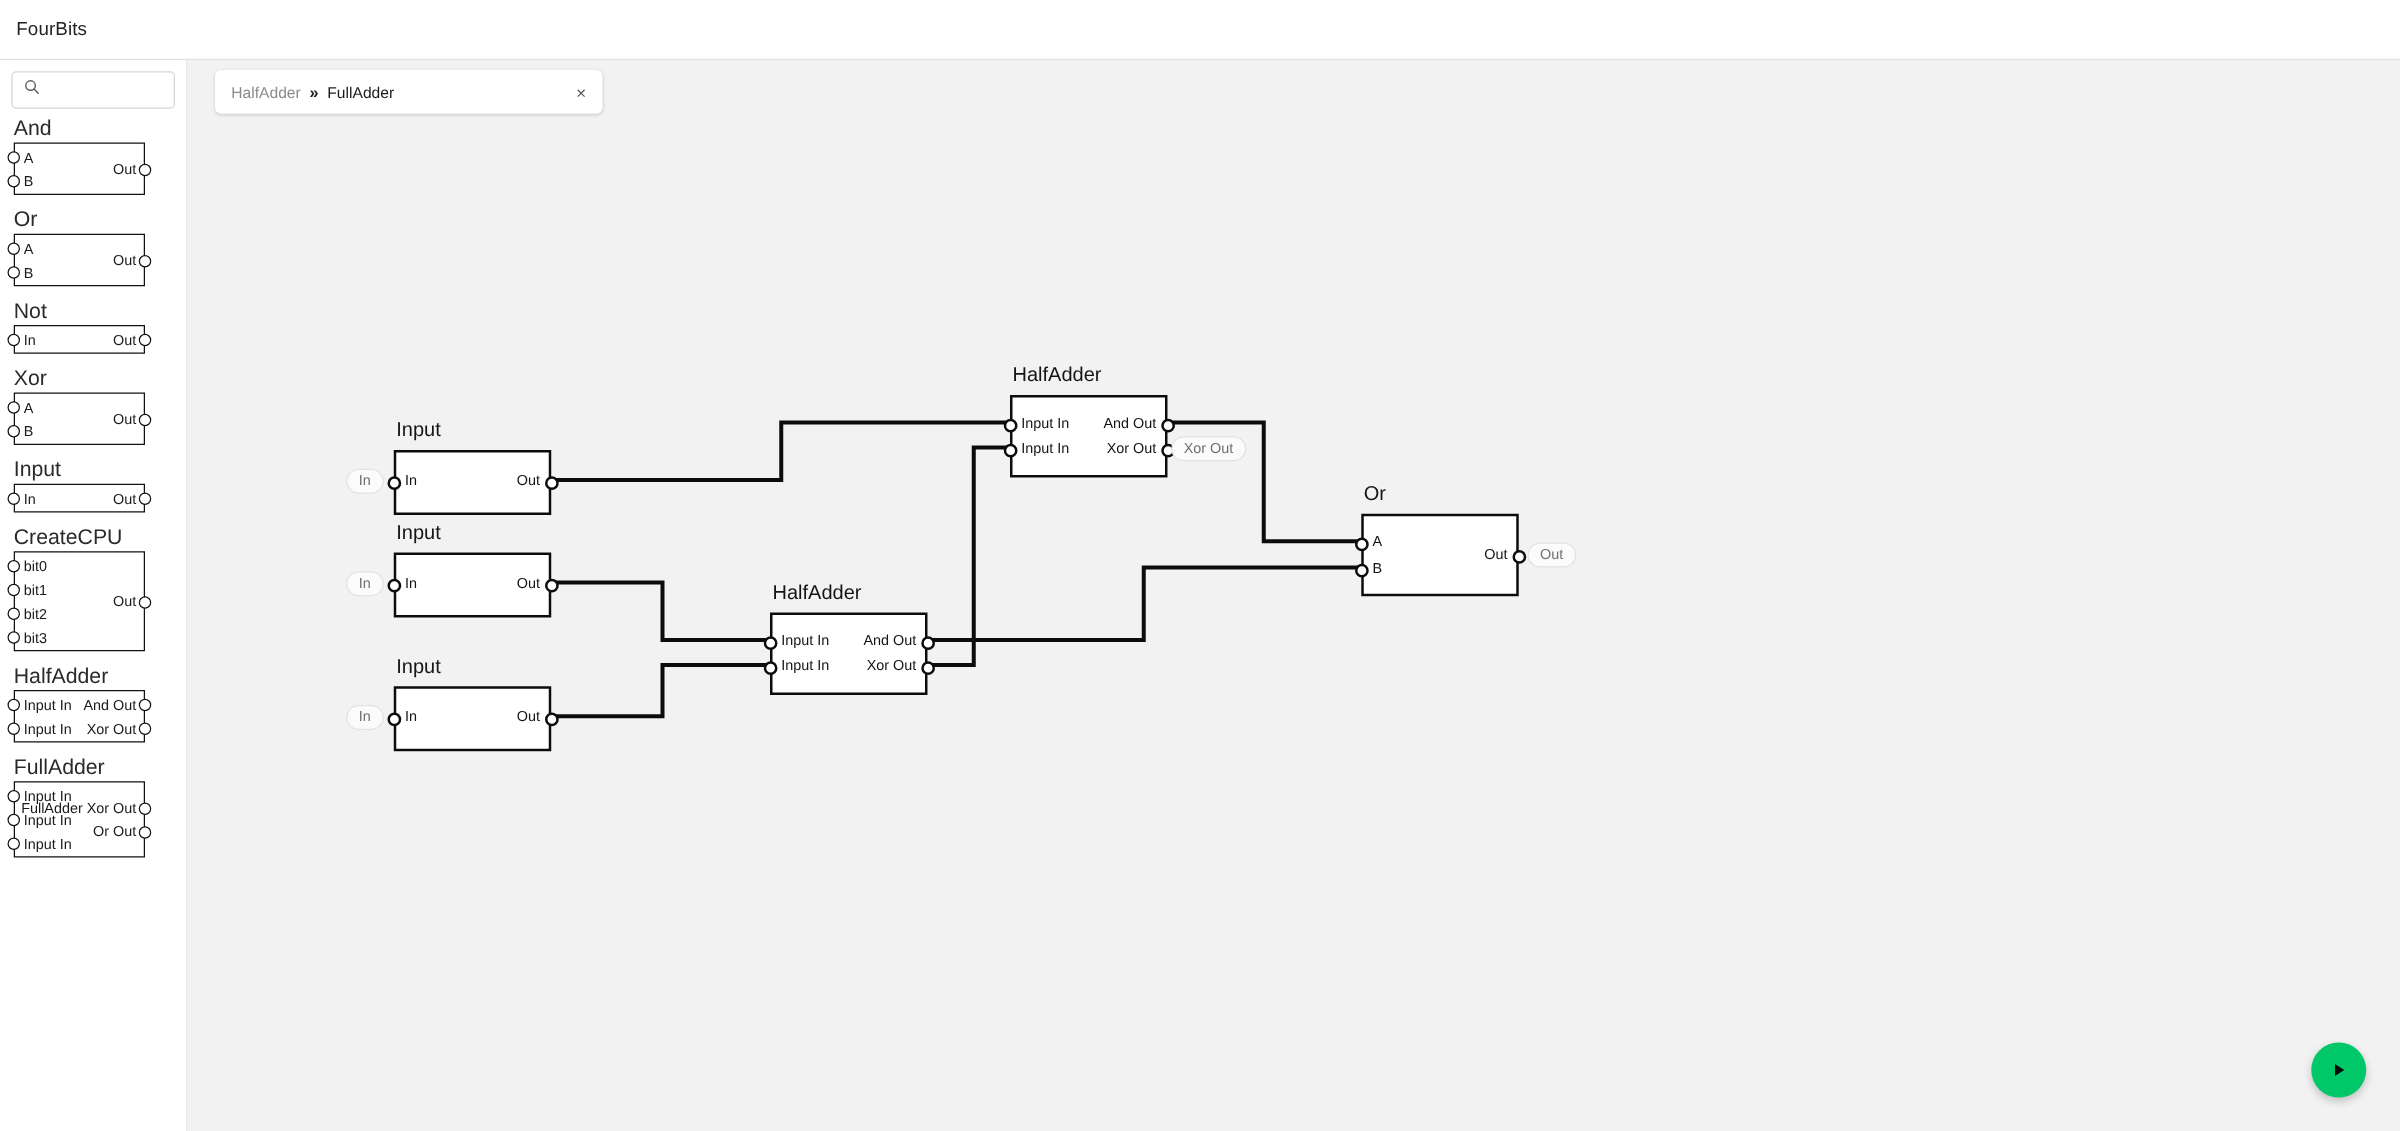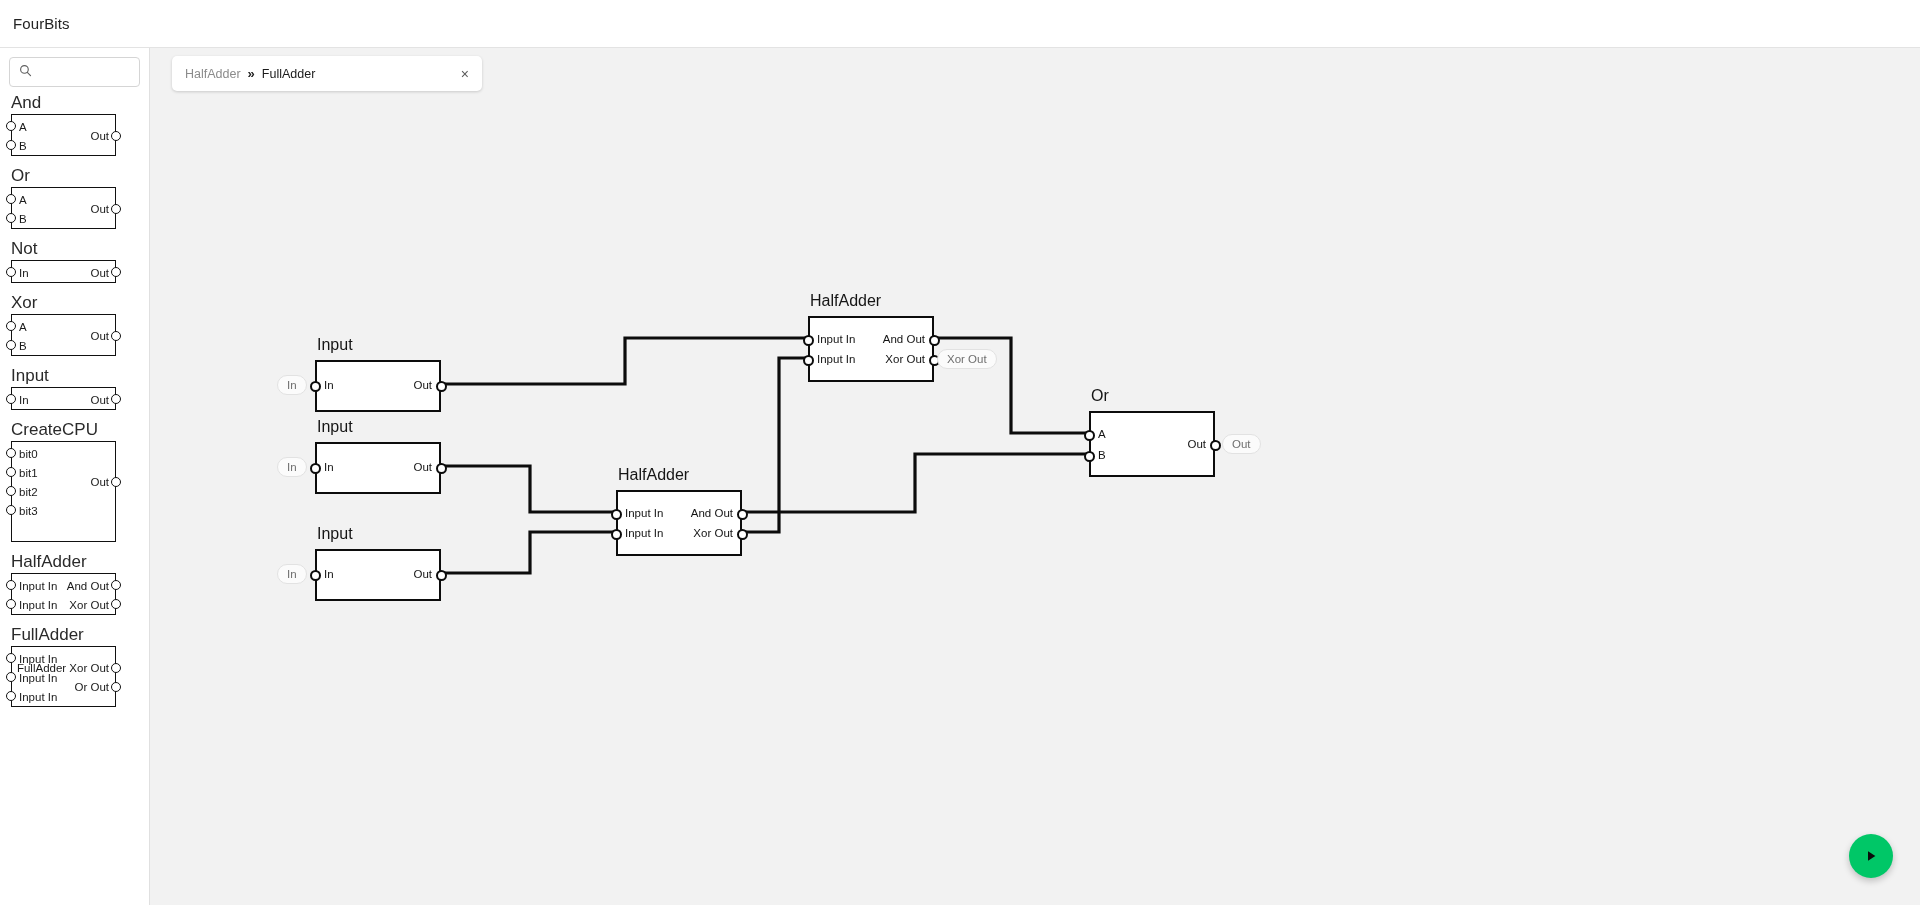--- a/index.html
+++ b/index.html
@@ -228,21 +228,21 @@
         <div class="palette-label">Input</div>
         <div class="pbox" style="height: 23px;">
           <div class="pport left" style="top: 6px;"></div>
           <div class="prow" style="position: absolute; left: 4px; top: 2px; height: 19px; font-size: 11.5px;">In</div>
           <div class="pport right" style="top: 6px;"></div>
           <div class="prow" style="position: absolute; right: 4px; top: 2px; height: 19px; font-size: 11.5px; justify-content: flex-end;">Out</div>
         </div>
       </div>
       <div class="palette-item">
         <div class="palette-label">CreateCPU</div>
-        <div class="pbox" style="height: 101px;">
+        <div class="pbox" style="height: 80px;">
           <div class="pport left" style="top: 6px;"></div>
           <div class="prow" style="position: absolute; left: 4px; top: 2px; height: 19px; font-size: 11.5px;">bit0</div>
           <div class="pport left" style="top: 25px;"></div>
           <div class="prow" style="position: absolute; left: 4px; top: 21px; height: 19px; font-size: 11.5px;">bit1</div>
           <div class="pport left" style="top: 44px;"></div>
           <div class="prow" style="position: absolute; left: 4px; top: 40px; height: 19px; font-size: 11.5px;">bit2</div>
           <div class="pport left" style="top: 63px;"></div>
           <div class="prow" style="position: absolute; left: 4px; top: 59px; height: 19px; font-size: 11.5px;">bit3</div>
           <div class="pport right" style="top: 34.5px;"></div>
           <div class="prow" style="position: absolute; right: 4px; top: 30.5px; height: 19px; font-size: 11.5px; justify-content: flex-end;">Out</div>

